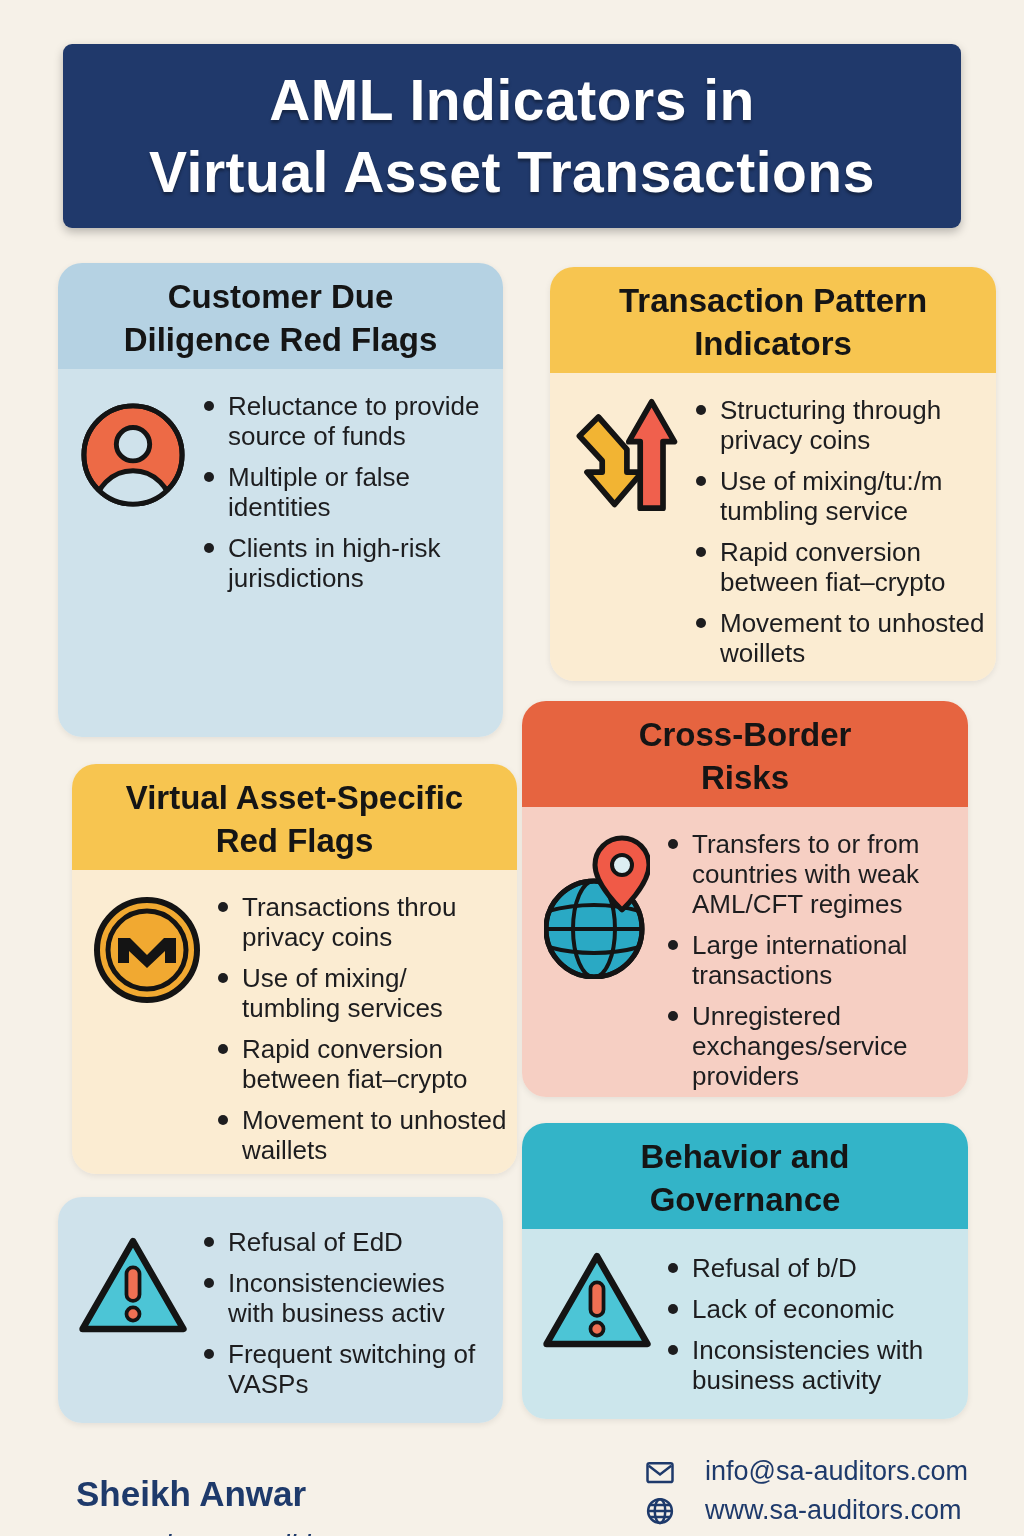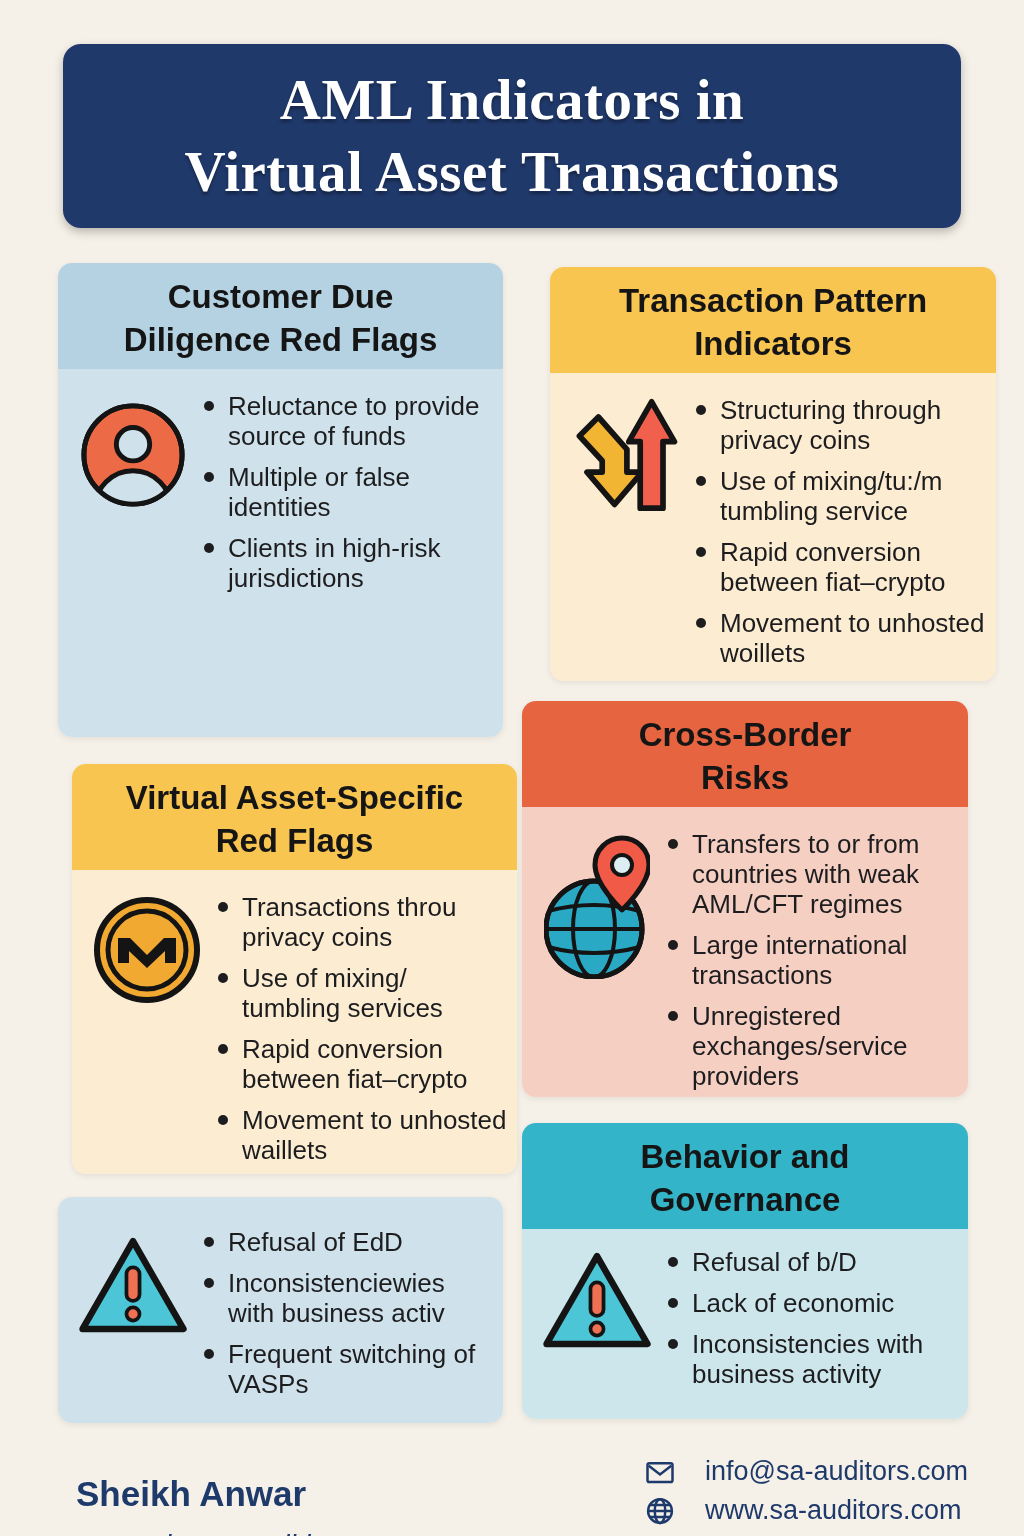--- a/index.html
+++ b/index.html
@@ -5,32 +5,31 @@
   html,body{margin:0;padding:0;}
   .page{
     position:relative;
     width:1024px;height:1536px;
     background:#f6f1e8;
     font-family:"Liberation Sans", sans-serif;
     overflow:hidden;
   }
   .banner{
     position:absolute;left:63px;top:44px;width:898px;height:184px;
-    background:#20396b;border-radius:18px;
+    background:#20396b;border-radius:9px;
     display:flex;align-items:center;justify-content:center;
     box-shadow:0 4px 10px rgba(0,0,0,0.25);
-    font-family:Liberation Serif, serif;
   }
   .banner h1{
     margin:0;color:#ffffff;font-size:57px;line-height:72px;font-weight:bold;
     text-align:center;white-space:pre-line;letter-spacing:0.5px;
     text-shadow:0 3px 3px rgba(0,0,0,0.35);
   }
   .card{
-    position:absolute;border-radius:14px;overflow:hidden;
+    position:absolute;border-radius:24px;overflow:hidden;
     display:flex;flex-direction:column;
     box-shadow:0 2px 6px rgba(0,0,0,0.08);
   }
   .card-header{
     height:106px;box-sizing:border-box;padding:12px 10px 0;
     text-align:center;flex:0 0 auto;
   }
   .card-title{
     margin:0;font-size:33px;line-height:43px;font-weight:bold;color:#151515;
     white-space:pre-line;
@@ -176,21 +175,21 @@
 Governance</h2>
     </div>
     <div class="card-body" style="background:#cce6ec">
       <div class="icon-col">
         <svg style="margin-top:21px" width="112" height="102" viewBox="0 0 120 108">
           <path d="M60,6 L114,100 L6,100 Z" fill="#4cc5d6" stroke="#141414" stroke-width="7" stroke-linejoin="round"></path>
           <rect x="53" y="34" width="14" height="36" rx="7" fill="#ef7053" stroke="#141414" stroke-width="4"></rect>
           <circle cx="60" cy="84" r="7" fill="#ef7053" stroke="#141414" stroke-width="4"></circle>
         </svg>
       </div>
-      <ul class="bullets" style="padding-top:18px">
+      <ul class="bullets" style="padding-top:24px">
         <li>Refusal of b/D</li>
         <li>Lack of economic</li>
         <li>Inconsistencies with business activity</li>
       </ul>
     </div>
   </section>
 
   <section class="card" style="left:58px;top:1197px;width:445px;height:226px">
     <div class="card-body" style="background:#cfe2eb">
       <div class="icon-col">

